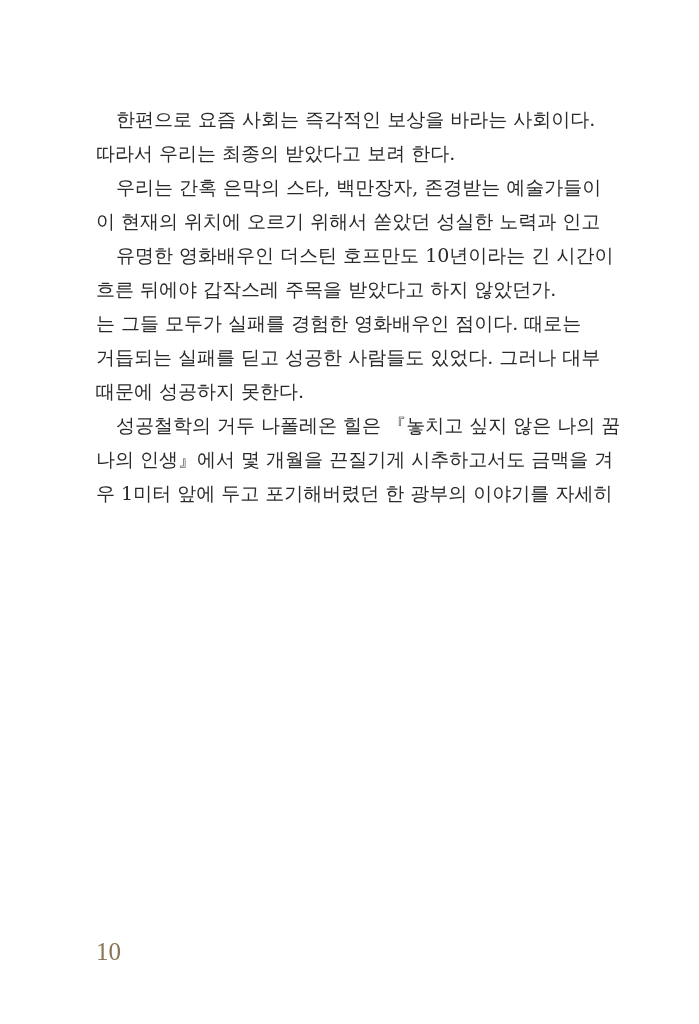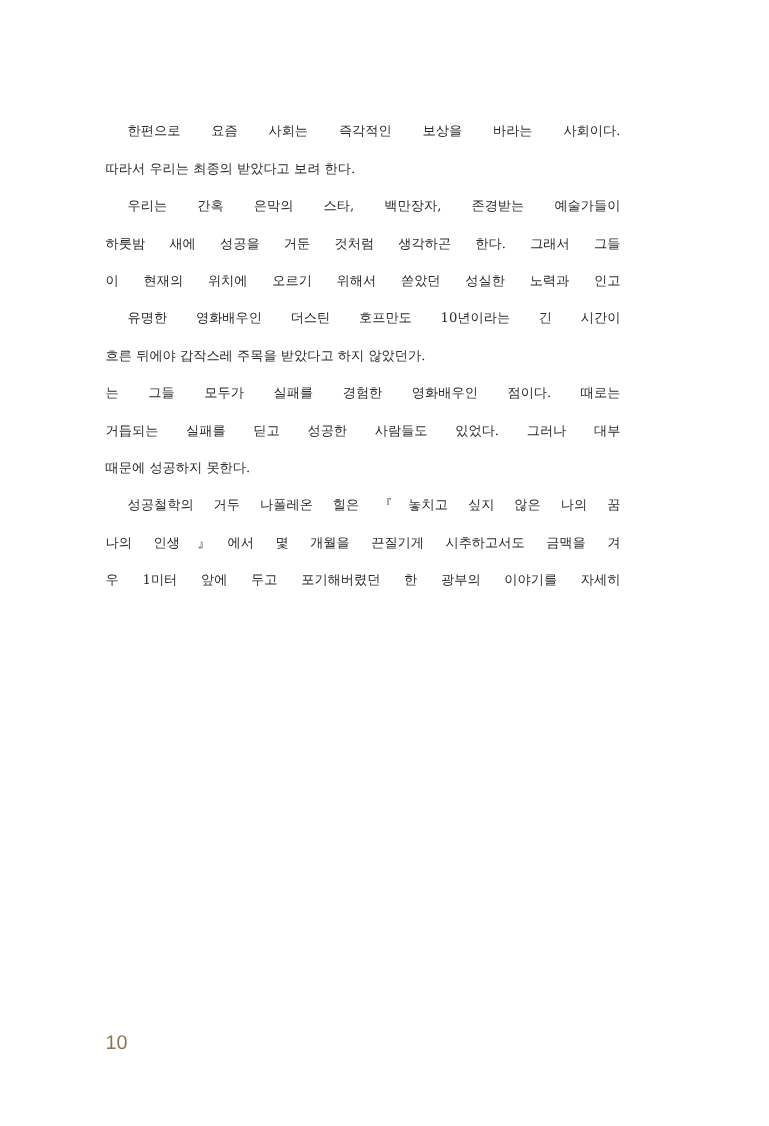--- a/index.html
+++ b/index.html
@@ -19,60 +19,59 @@
       width: 699px;
       height: 1024px;
       background: #ffffff;
     }
     .text-block {
       position: absolute;
       left: 96px;
       top: 102px;
       width: 468px;
       font-family: "DejaVu Serif", "Liberation Serif", serif;
-      font-size: 12px;
+      font-size: 19px;
       color: #2a2a2a;
       line-height: 34px;
     }
     .line {
       display: block;
       white-space: nowrap;
       height: 34px;
       text-align: justify;
       text-align-last: justify;
     }
     .line.last {
       text-align-last: left;
     }
     .line.indent {
       padding-left: 20px;
     }
     .page-number {
       position: absolute;
       left: 96px;
       top: 938px;
-      font-family: Liberation Sans, sans-serif;
-      font-size: 18px;
+      font-family: Liberation Serif, serif;
+      font-size: 25px;
       color: #8b7355;
     }
   </style>
 </head>
 <body>
 
 <div class="page">
   <div class="text-block">
 
     <div>
       <span class="line indent">한편으로 요즘 사회는 즉각적인 보상을 바라는 사회이다.</span>
       <span class="line last">따라서 우리는 최종의 받았다고 보려 한다.</span>
     </div>
 
     <div>
       <span class="line indent">우리는 간혹 은막의 스타, 백만장자, 존경받는 예술가들이</span>
-      <span class="line">하룻밤 새에 성공을 거둔 것처럼 생각하곤 한다. 그래서 그들</span>
       <span class="line">이 현재의 위치에 오르기 위해서 쏟았던 성실한 노력과 인고</span>
     </div>
 
     <div>
       <span class="line indent">유명한 영화배우인 더스틴 호프만도 10년이라는 긴 시간이</span>
       <span class="line last">흐른 뒤에야 갑작스레 주목을 받았다고 하지 않았던가.</span>
     </div>
 
 
     <div>

